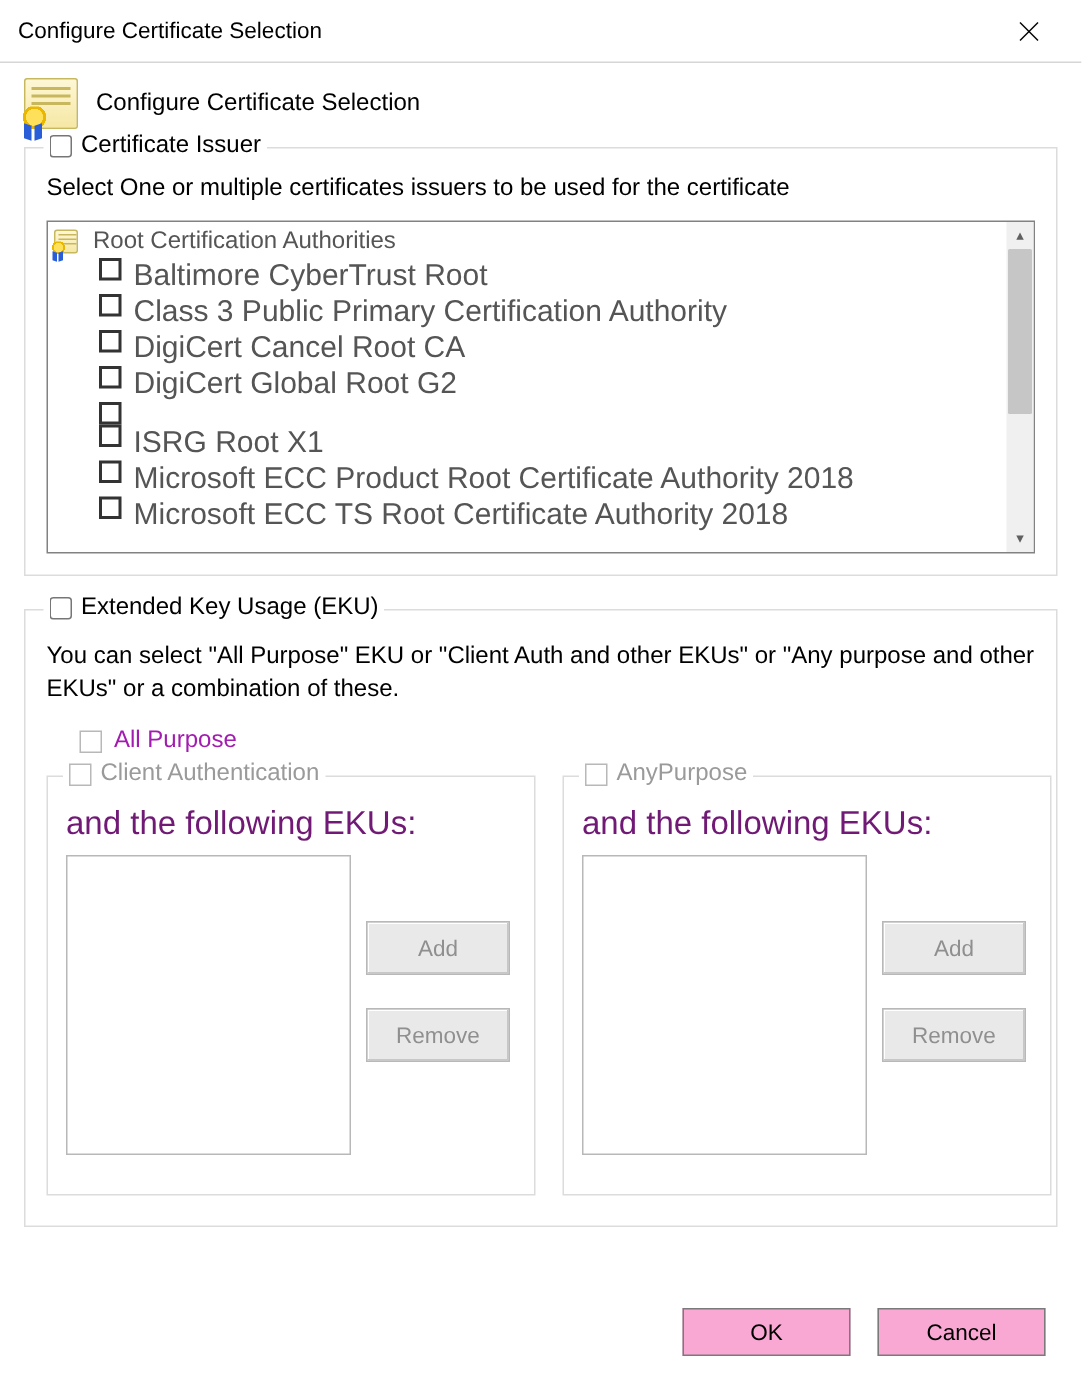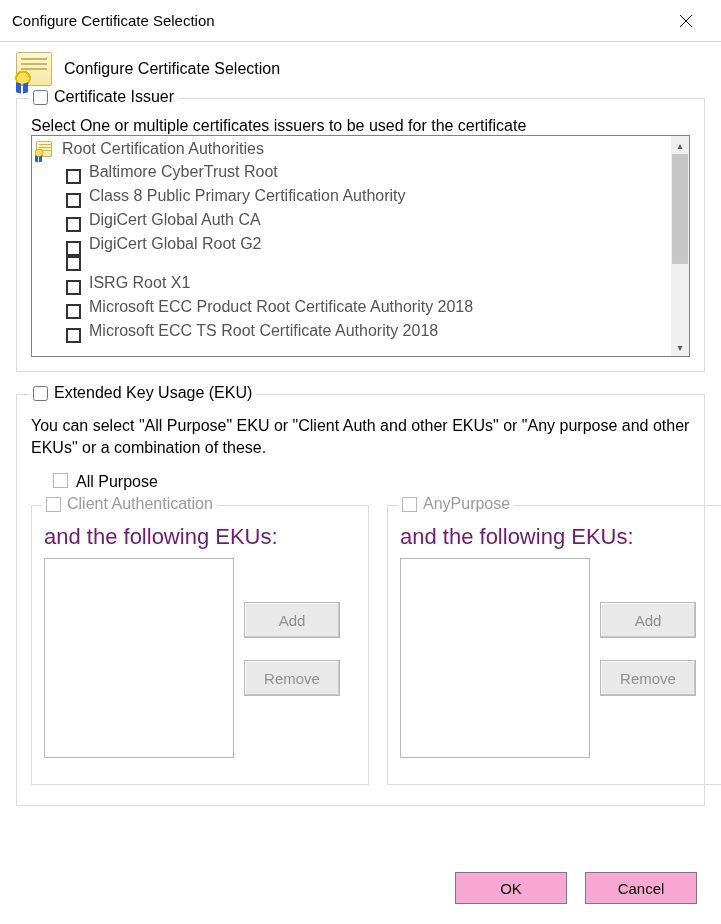--- a/index.html
+++ b/index.html
@@ -102,21 +102,21 @@
     padding: 0 4px;
     display: flex;
     align-items: center;
     gap: 6px;
     font-size: 16px;
   }
   .group-legend input[type=checkbox] {
     width: 15px; height: 15px; margin: 0;
   }
 
-  .issuer-desc { margin: 0 0 0 0; font-size: 16px; }
+  .issuer-desc { margin: 0 0 12px 0; font-size: 16px; }
 
   
   .tree-box {
     border: 1px solid #828282;
     height: 222px;
     position: relative;
     background: #fff;
   }
   .tree-scroll {
     position: absolute; inset: 0 18px 0 0;
@@ -124,22 +124,22 @@
     padding: 4px 2px 4px 4px;
   }
   .tree-root {
     display: flex; align-items: center; gap: 6px;
     color: #555;
     font-size: 16px;
     margin-bottom: 2px;
   }
   .tree-children { padding-left: 30px; }
   .tree-item {
-    display: flex; align-items: flex-end; gap: 8px;
-    color: #555; font-size: 16px;
+    display: flex; align-items: flex-start; gap: 8px;
+    color: #555; font-size: 20px;
     line-height: 24px;
   }
   .tree-item .chk {
     width: 15px; height: 15px;
     border: 2px solid #333;
     display: inline-block;
     flex: 0 0 15px;
   }
   
   .vscroll {
@@ -157,39 +157,39 @@
     position: absolute; left: 1px; right: 1px;
     top: 18px; height: 110px;
     background: #c6c6c6;
     border-radius: 1px;
   }
 
   
   .eku-desc { font-size: 16px; margin: 2px 0 14px 0; line-height: 22px; }
 
   .allpurpose-row {
-    display: flex; gap: 8px;
-    color: #000000; font-size: 16px;
+    display: flex; align-items: center; gap: 8px;
+    color: #a21caf; font-size: 16px;
     margin-bottom: 14px;
     padding-left: 22px;
   }
   .allpurpose-row .chk-dis {
     width: 15px; height: 15px;
     border: 1px solid #b8b8b8;
     background: #fff;
   }
 
   .eku-columns {
     display: flex; gap: 18px;
   }
   .eku-col {
     flex: 1 1 0;
     border: 1px solid #dcdcdc;
     position: relative;
-    padding: 18px 28px 12px 12px;
+    padding: 18px 16px 12px 12px;
     min-height: 280px;
   }
   .eku-col-legend {
     position: absolute; top: -11px; left: 10px;
     background: #fff; padding: 0 4px;
     display: flex; align-items: center; gap: 6px;
     color: #9a9a9a; font-size: 16px;
   }
   .eku-col-legend .chk-dis {
     width: 15px; height: 15px;
@@ -277,25 +277,25 @@
           </div>
           <span>Root Certification Authorities</span>
         </div>
         <div class="tree-children" id="tree-children">
             <div class="tree-item">
               <span class="chk"></span>
               <span>Baltimore CyberTrust Root</span>
             </div>
             <div class="tree-item">
               <span class="chk"></span>
-              <span>Class 8 Public Primary Certification Authority</span>
-            </div>
-            <div class="tree-item">
-              <span class="chk"></span>
-              <span>DigiCert Global Auth CA</span>
+              <span>Class 3 Public Primary Certification Authority</span>
+            </div>
+            <div class="tree-item">
+              <span class="chk"></span>
+              <span>DigiCert Cancel Root CA</span>
             </div>
             <div class="tree-item">
               <span class="chk"></span>
               <span>DigiCert Global Root G2</span>
             </div>
             <div class="tree-item">
               <span class="chk"></span>
             </div>
             <div class="tree-item">
               <span class="chk"></span>

